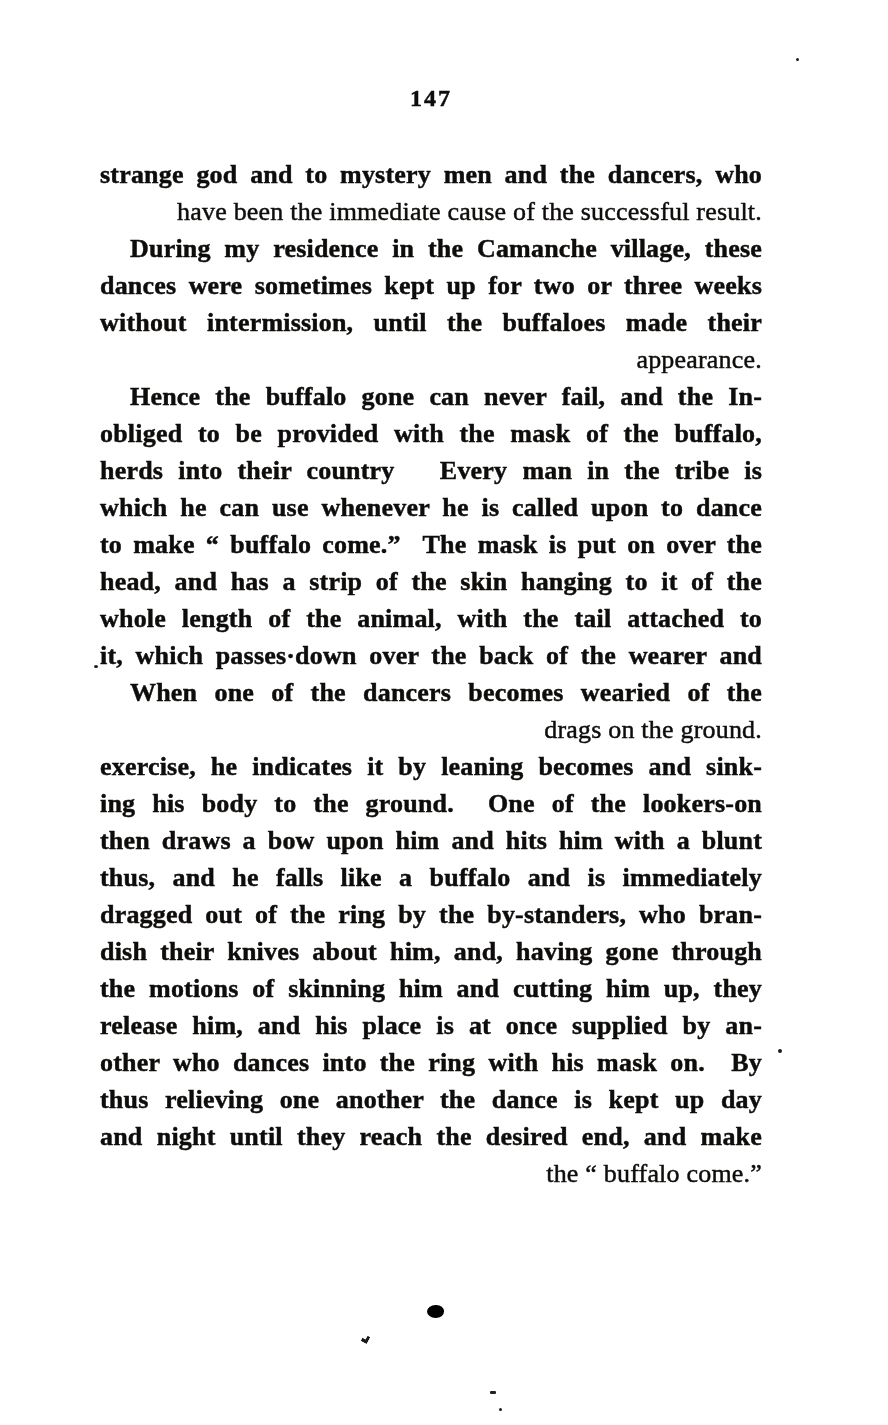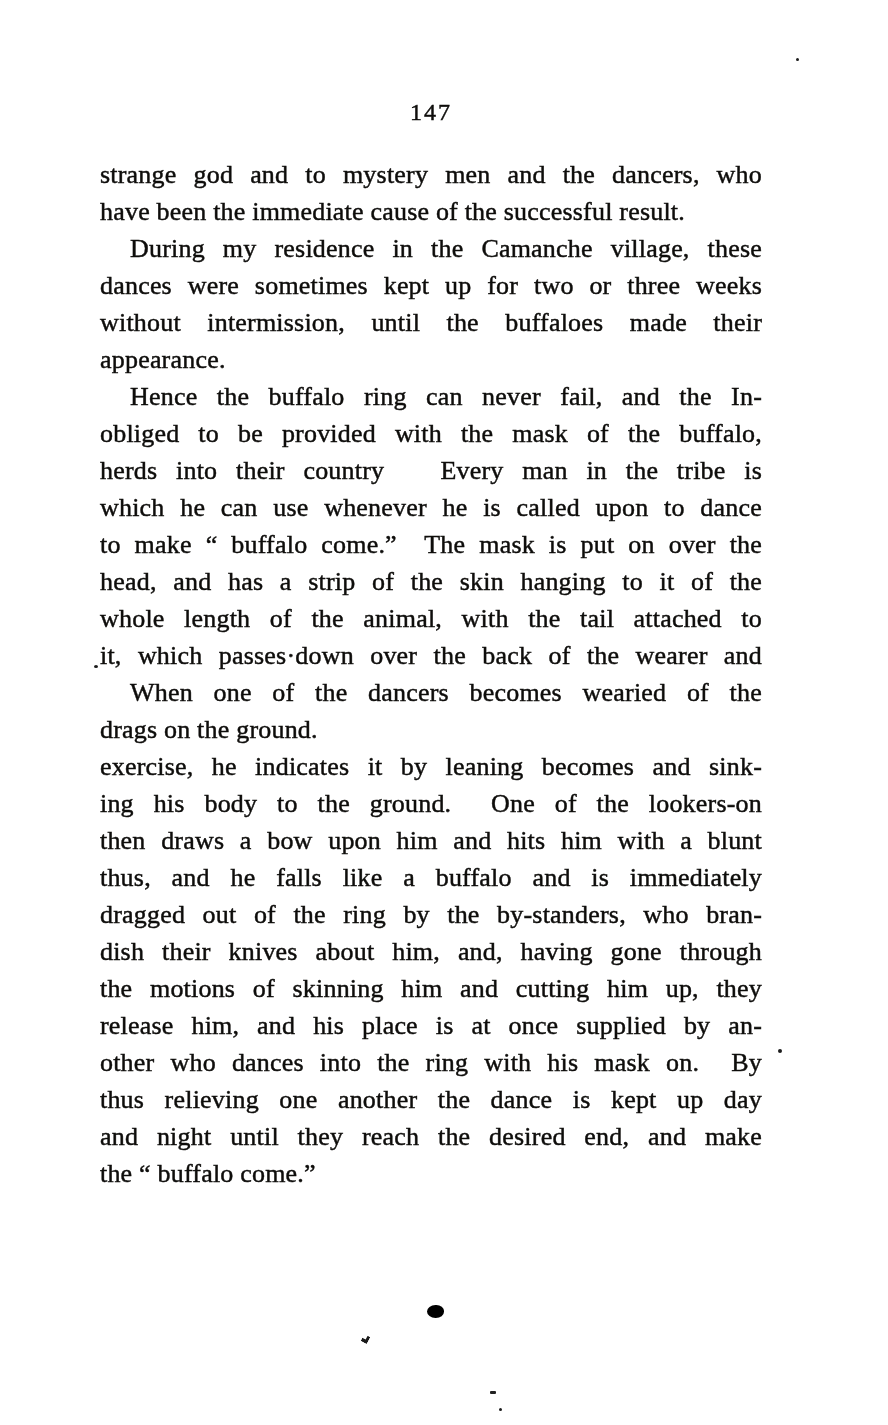--- a/index.html
+++ b/index.html
@@ -8,68 +8,69 @@
     width: 888px;
     height: 1425px;
     background: var(--paper, #ffffff);
     color: var(--ink, #0e0d0b);
     font-family: "Liberation Serif", "DejaVu Serif", serif;
     overflow: hidden;
     -webkit-text-stroke: 0.45px currentColor;
   }
   .page-number {
     position: absolute;
-    top: 99px;
+    top: 85px;
     left: 100px;
     width: 662px;
     text-align: center;
     font-size: 24px;
     line-height: 26px;
-    font-weight: 400;
+    font-weight: 700;
     letter-spacing: 2px;
   }
   .text-block {
     position: absolute;
     top: 156px;
     left: 100px;
     width: 662px;
     font-size: 26px;
   }
   .text-line {
     height: 37px;
     line-height: 37px;
-    text-align: left;
+    text-align: right;
     white-space: normal;
     letter-spacing: 0.2px;
   }
   .text-line.just {
     text-align: justify;
     text-align-last: justify;
     text-justify: inter-word;
+    font-weight: bold;
   }
   .text-line.indent { text-indent: 30px; }
   .mark { position: absolute; background: #111; }
   .mark.speck { border-radius: 50%; background: #1c1c1c; }
   .mark.blot { border-radius: 50% 45% 48% 50%; background: #000; }
   .mark.dash { border-radius: 1px; background: #222; }
   .mark.squiggle { border-radius: 1px; background: #1a1a1a; transform: rotate(28deg); clip-path: polygon(0 55%, 55% 55%, 55% 0, 100% 0, 100% 100%, 0 100%); }
 </style>
 </head>
 <body>
 
 <div class="page">
   <div class="page-number">147</div>
   <div class="text-block">
       <div class="text-line just">strange god and to mystery men and the dancers, who</div>
       <div class="text-line">have been the immediate cause of the successful result.</div>
       <div class="text-line just indent">During my residence in the Camanche village, these</div>
       <div class="text-line just">dances were sometimes kept up for two or three weeks</div>
       <div class="text-line just">without intermission, until the buffaloes made their</div>
       <div class="text-line">appearance.</div>
-      <div class="text-line just indent">Hence the buffalo ring can never fail, and the In-</div>
+      <div class="text-line just indent">Hence the buffalo gone can never fail, and the In-</div>
       <div class="text-line just">obliged to be provided with the mask of the buffalo,</div>
       <div class="text-line just">herds into their country&nbsp;&nbsp; Every man in the tribe is</div>
       <div class="text-line just">which he can use whenever he is called upon to dance</div>
       <div class="text-line just">to make “ buffalo come.”&nbsp; The mask is put on over the</div>
       <div class="text-line just">head, and has a strip of the skin hanging to it of the</div>
       <div class="text-line just">whole length of the animal, with the tail attached to</div>
       <div class="text-line just">it, which passes·down over the back of the wearer and</div>
       <div class="text-line just indent">When one of the dancers becomes wearied of the</div>
       <div class="text-line">drags on the ground.</div>
       <div class="text-line just">exercise, he indicates it by leaning becomes and sink-</div>

